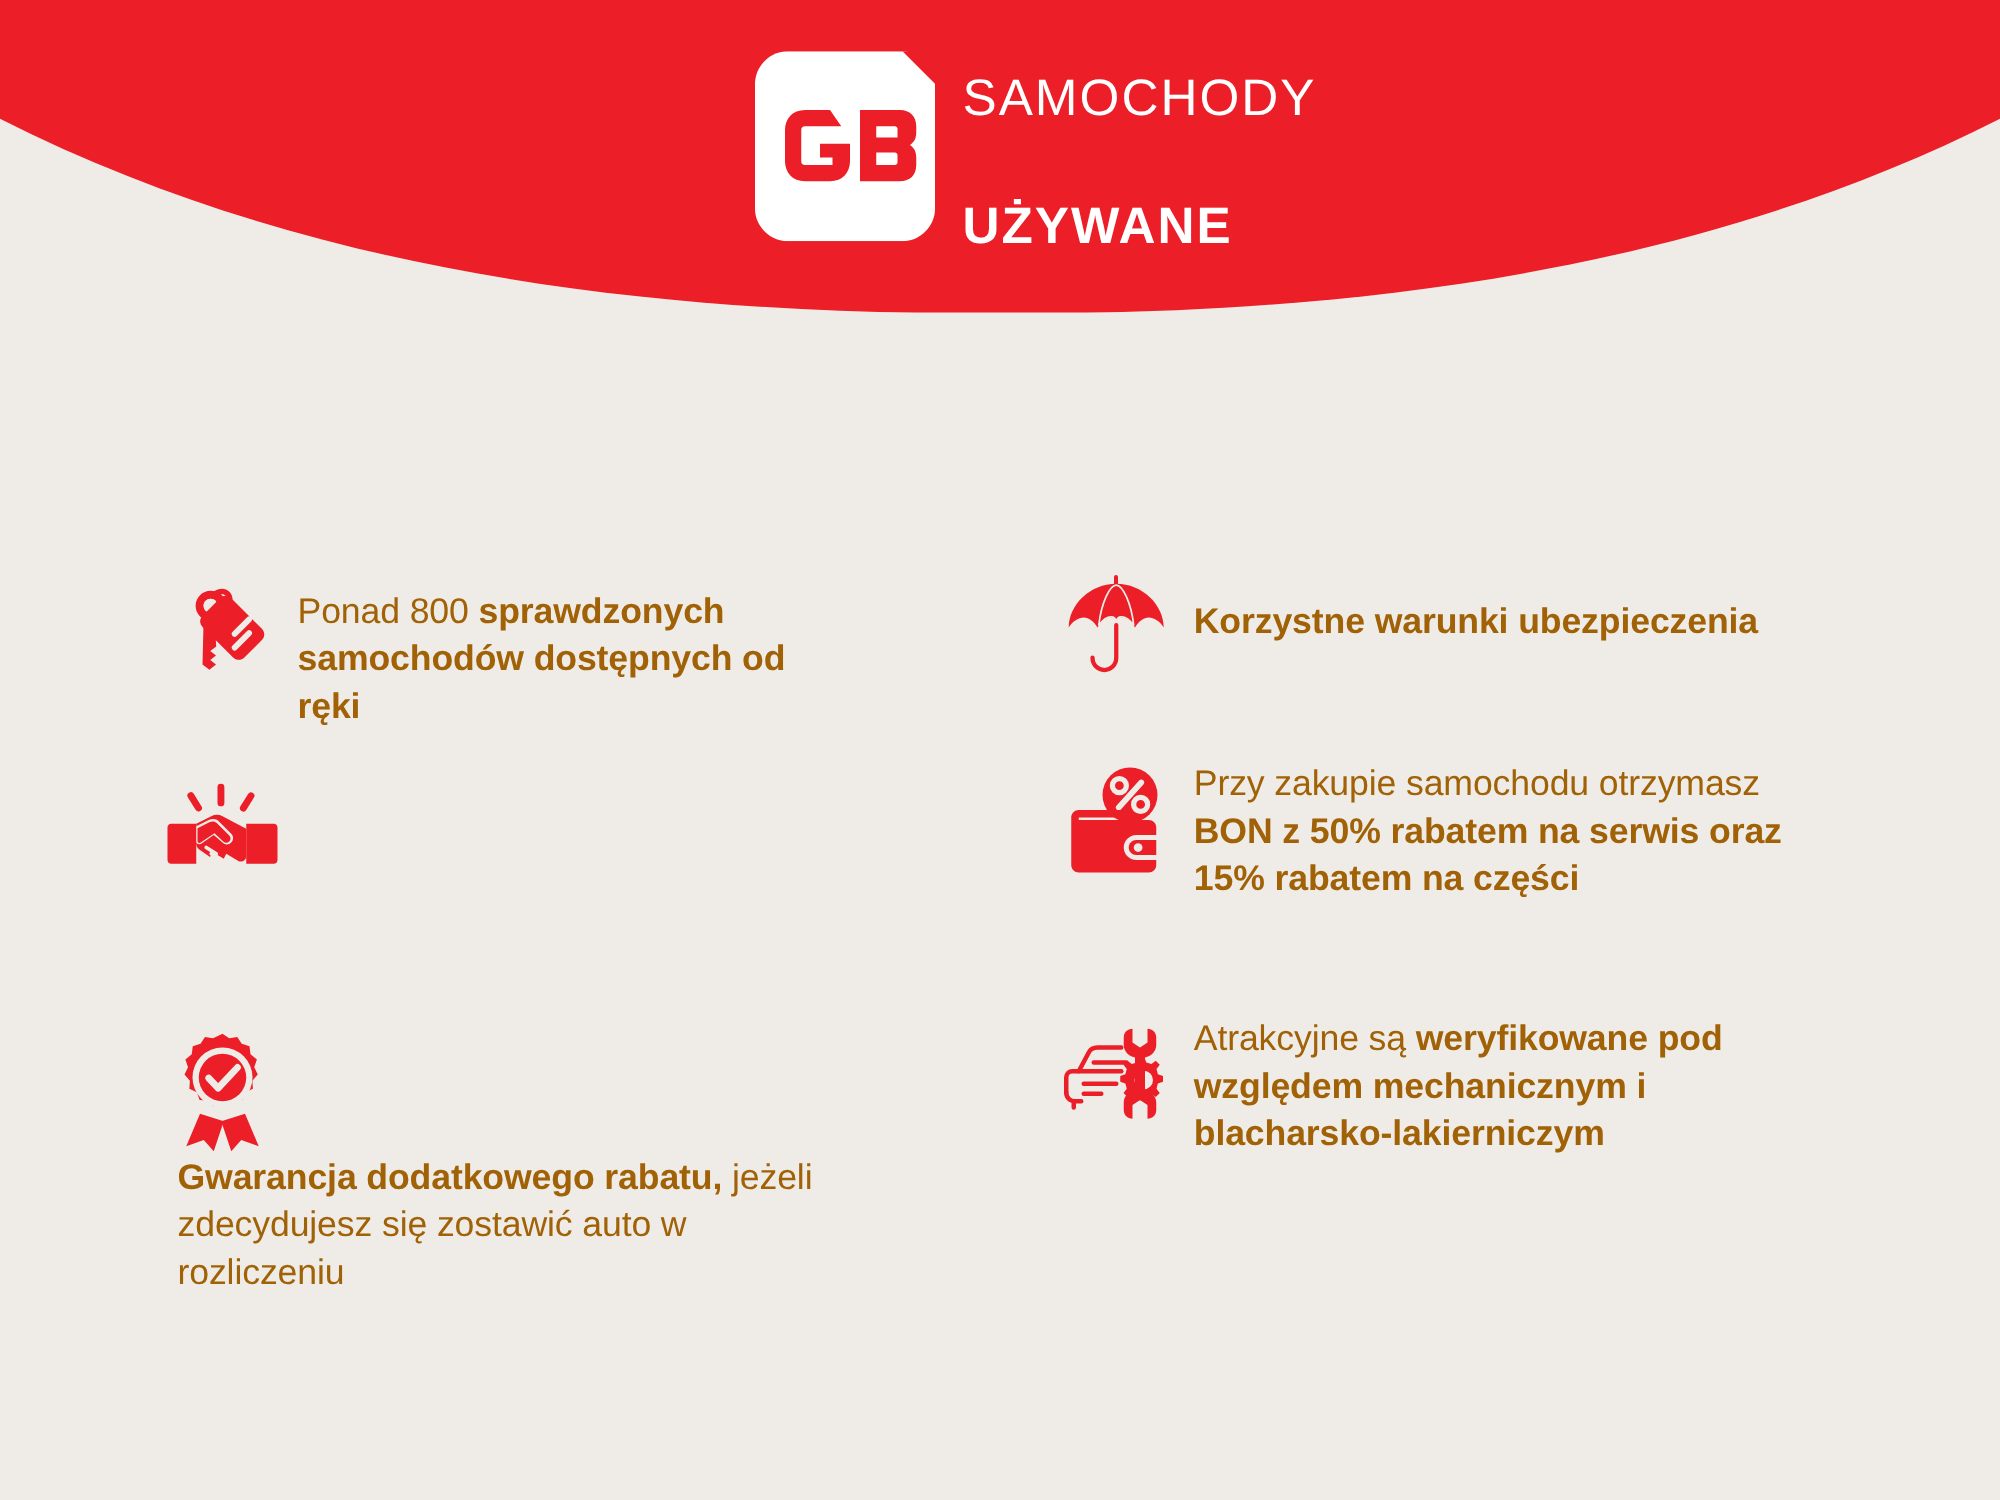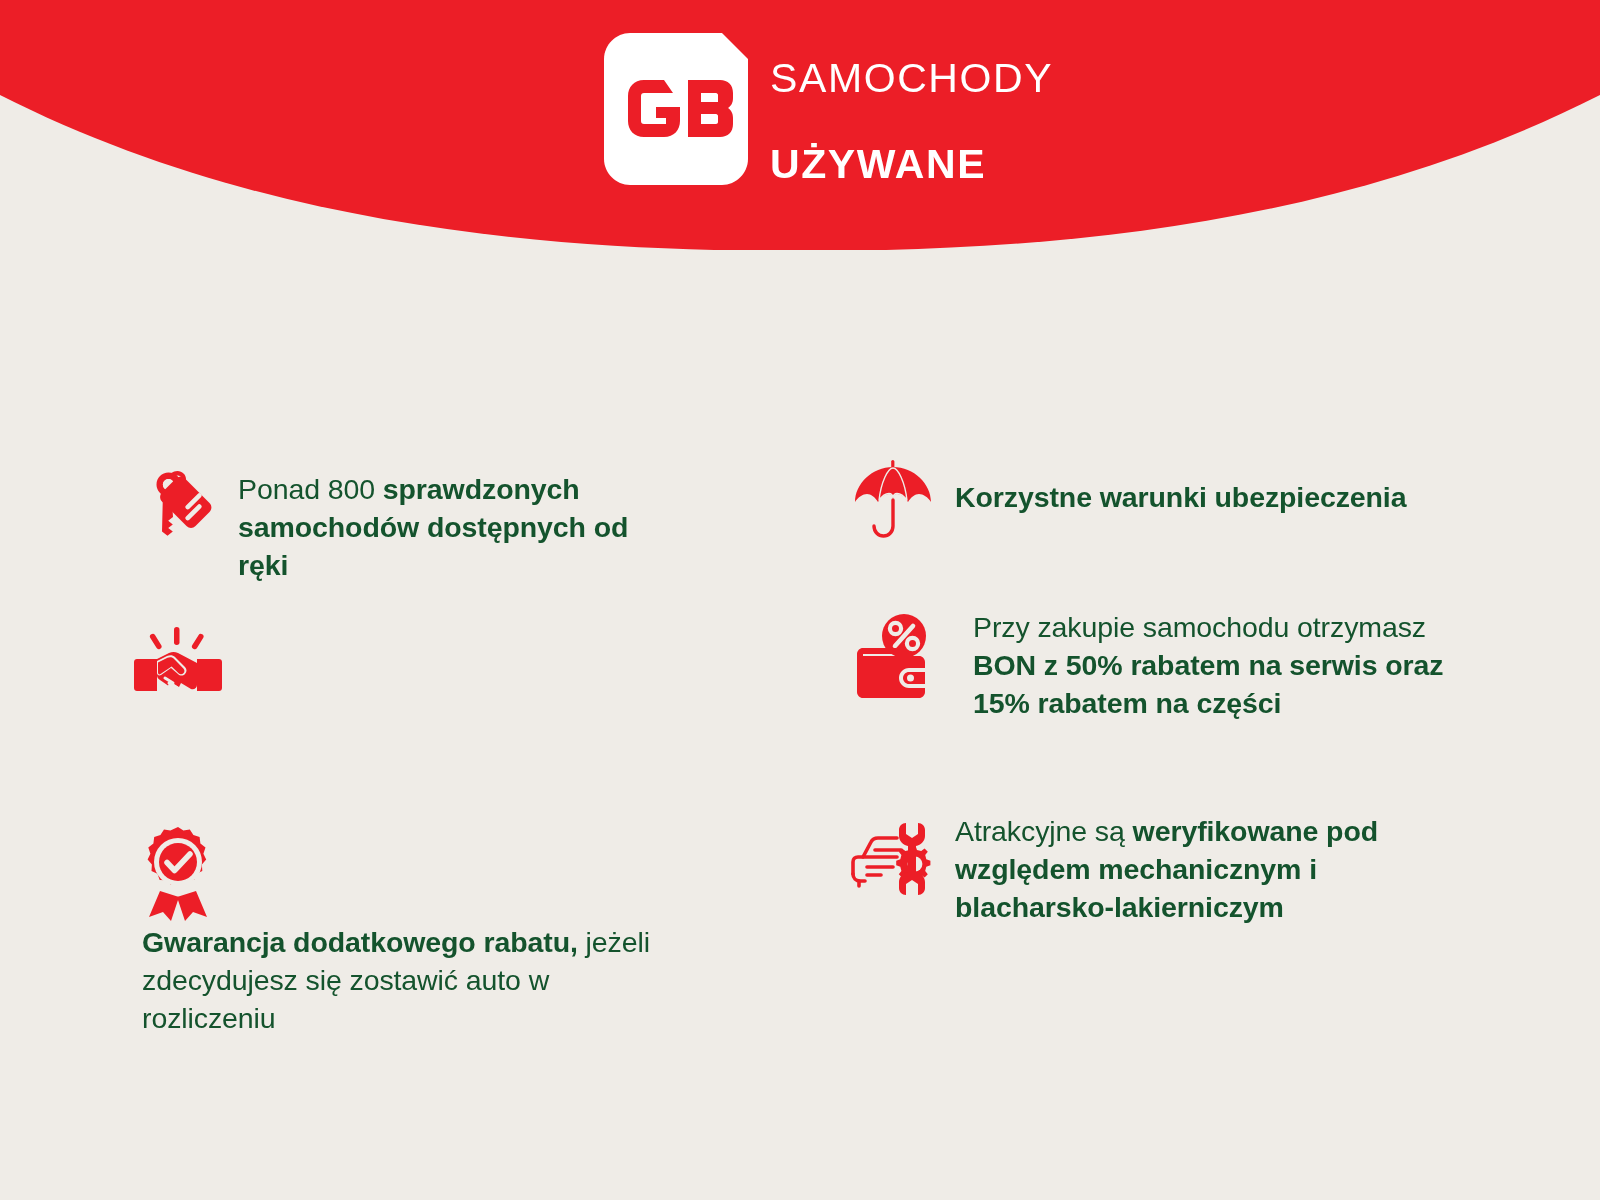--- a/index.html
+++ b/index.html
@@ -60,21 +60,21 @@
     font-size: 41px;
     letter-spacing: 1.6px;
     font-weight: 400;
     white-space: nowrap;
   }
   .brand-line2 {
     color: #ffffff;
     font-size: 41px;
     letter-spacing: 1.6px;
     font-weight: 700;
-    margin-top: 5px;
+    margin-top: 21px;
     white-space: nowrap;
   }
 
   
   .features {
     position: absolute;
     top: 440px;
     left: 0;
     width: 1600px;
   }
@@ -96,41 +96,41 @@
     height: 96px;
     display: flex;
     align-items: center;
     justify-content: center;
   }
   .feature-icon svg { display: block; }
 
   .feature-text {
     font-size: 28.5px;
     line-height: 1.335;
-    color: #14532d;
+    color: #a16207;
     font-weight: 400;
     letter-spacing: -0.1px;
   }
   .feature-text b { font-weight: 700; }
 
   
   .f-l1 { top: 14px;  left: 0;  }
   .f-l1 .feature-text { margin-left: 14px; width: 420px; padding-top: 16px; }
 
   .f-l2 { top: 178px; left: 2px; }
   .f-l2 .feature-text { margin-left: 12px; width: 440px; padding-top: 16px; }
 
   .f-l3 { top: 385px; left: 2px; flex-direction: column; }
   .f-l3 .feature-text { margin-left: 12px; width: 530px; padding-top: 2px; }
 
   
   .f-r1 { top: 12px;  left: 0; }
   .f-r1 .feature-text { margin-left: 14px; width: 560px; padding-top: 26px; }
 
-  .f-r2 { top: 168px; left: 0; gap: 18px; }
+  .f-r2 { top: 168px; left: 0; }
   .f-r2 .feature-text { margin-left: 14px; width: 500px; padding-top: 0px; }
 
   .f-r3 { top: 372px; left: 0; }
   .f-r3 .feature-text { margin-left: 14px; width: 510px; padding-top: 0px; }
 </style>
 </head>
 <body>
 
 <div class="header">
   <svg class="header-shape" viewBox="0 0 1600 250" preserveAspectRatio="none" aria-hidden="true">

